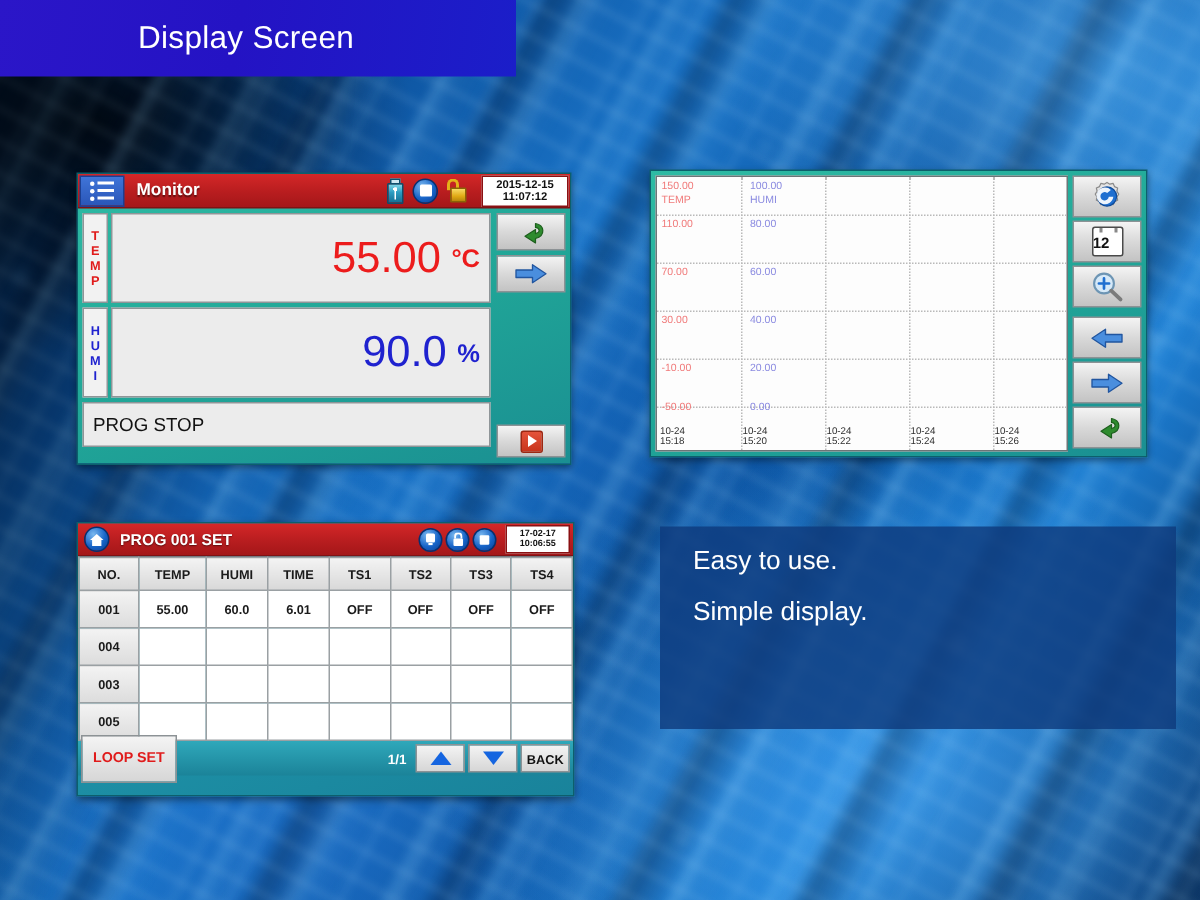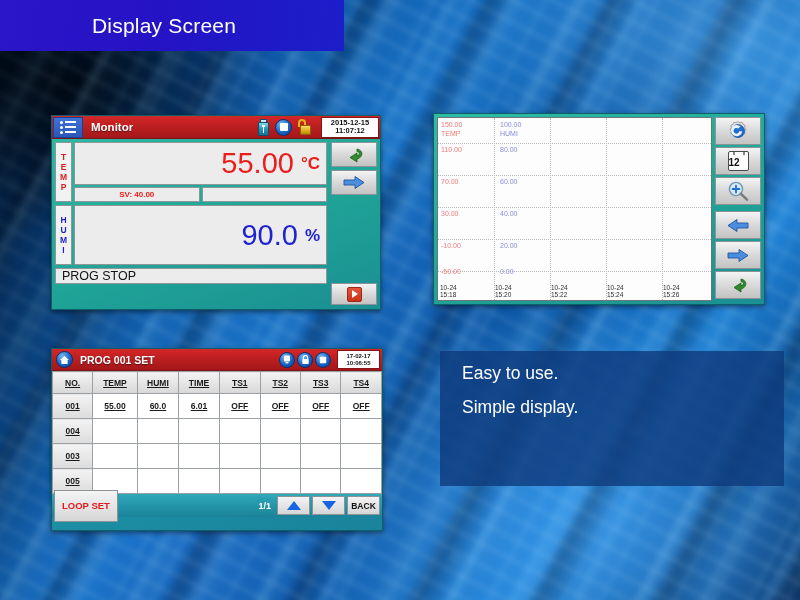--- a/index.html
+++ b/index.html
@@ -185,21 +185,21 @@
   .humi-color { color:#1f22cf; }
   .sv-row { display:flex; height: 15px; margin-top: 2px; }
   .sv-box {
     flex:1; background:#ececec; border:1px solid #8f9598;
     display:flex; align-items:center; justify-content:center;
     font-size:8px; font-weight:bold;
   }
   .sv-box.blank { margin-left:2px; }
 
   .status-bar {
-    height: 16px; background:#ececec; border:1px solid #8f9598;
+    height: 30px; background:#ececec; border:1px solid #8f9598;
     display:flex; align-items:center; padding-left:6px;
     font-size:12.5px; color:#121212;
   }
 
   .side-btn {
     background: linear-gradient(180deg, #f4f4f4 0%, #d9d9d9 50%, #c3c3c3 100%);
     border:1px solid #8c9295;
     display:flex; align-items:center; justify-content:center;
   }
   .mon-right .side-btn { height: 25px; margin-bottom: 3px; }
@@ -286,21 +286,21 @@
     display:flex; flex-direction:column; align-items:center; justify-content:center;
     font-size:6px; font-weight:bold; color:#111; line-height:1.15;
   }
   .prog-table {
     width: 100%; border-collapse: collapse;
     table-layout: fixed;
   }
   .prog-table th, .prog-table td {
     border:1px solid #9aa0a3; height: 25px;
     font-size: 8.5px; font-weight:bold; color:#1a1a1a;
-    text-align:center; background:#ffffff; padding:0;text-decoration:underline;
+    text-align:center; background:#ffffff; padding:0;
   }
   .prog-table th {
     background: linear-gradient(180deg,#f3f3f3 0%, #d8d8d8 100%);
     height: 22px;
   }
   .prog-table td.no-cell {
     background: linear-gradient(180deg,#f3f3f3 0%, #dcdcdc 100%);
   }
   .prog-footer {
     height: 23px; display:flex; align-items:center; padding: 0 2px;
@@ -397,24 +397,20 @@
         <div class="ch-label temp">
           <span>T</span>
           <span>E</span>
           <span>M</span>
           <span>P</span>
         </div>
         <div class="ch-right">
           <div class="pv-box">
             <span class="pv-val temp-color">55.00</span>
             <span class="pv-unit temp-color">°C</span>
-          </div>
-          <div class="sv-row">
-            <div class="sv-box temp-color">SV: 40.00</div>
-            <div class="sv-box blank"></div>
           </div>
         </div>
       </div>
 
       <div class="ch-block">
         <div class="ch-label humi">
           <span>H</span>
           <span>U</span>
           <span>M</span>
           <span>I</span>

